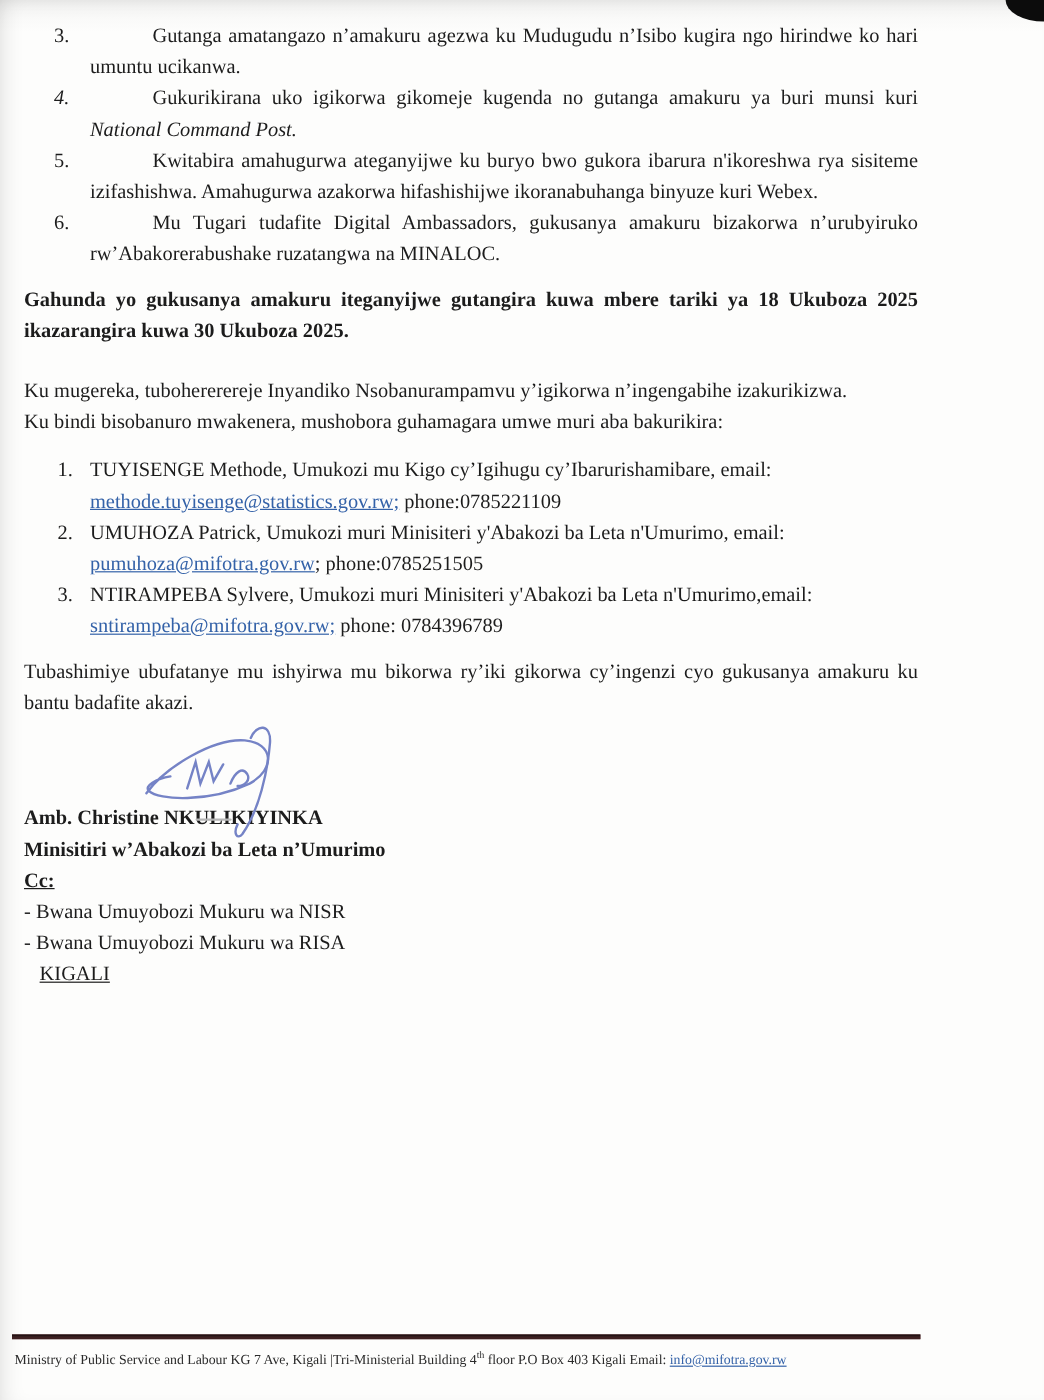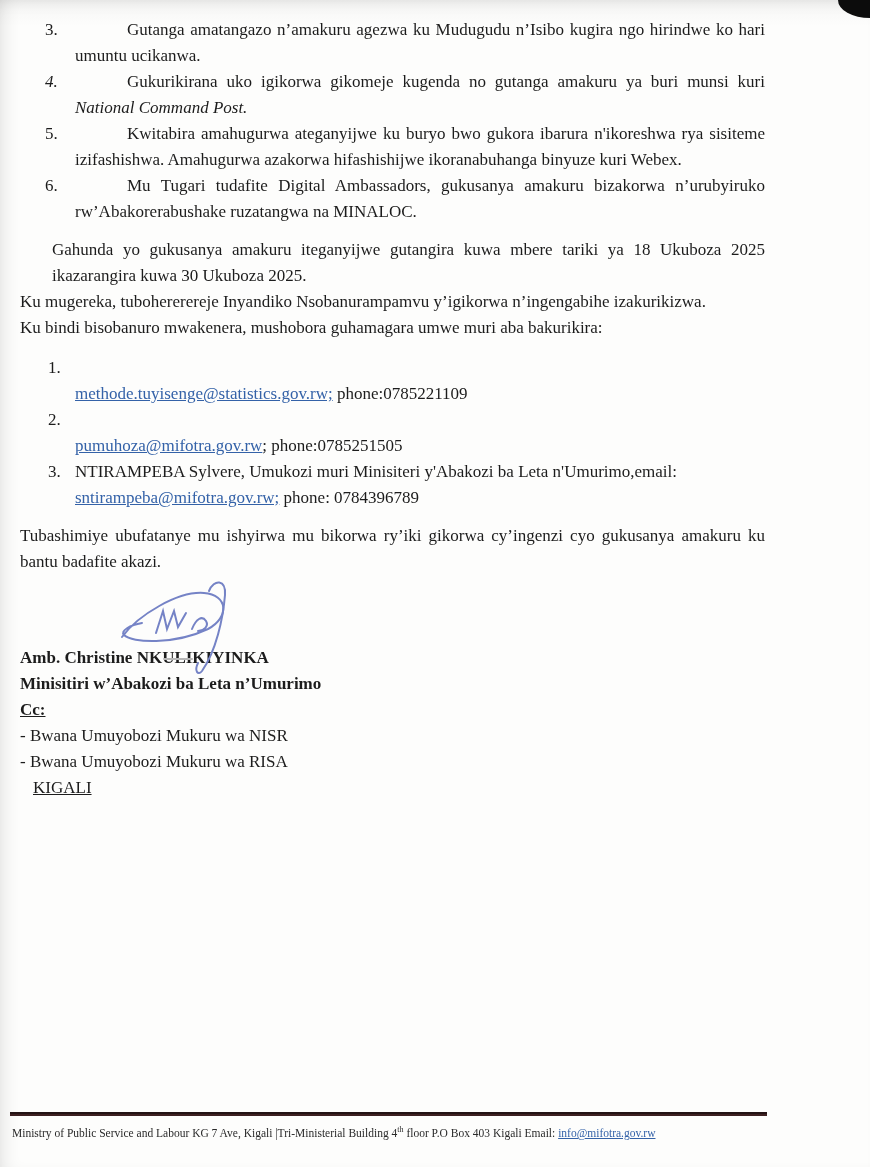--- a/index.html
+++ b/index.html
@@ -17,22 +17,22 @@
   .curl {
     position:absolute; top:0; right:0; width:32px; height:18px;
     background:#0c0c0c; border-bottom-left-radius:32px 18px;
   }
   .content { position:absolute; left:20px; top:17px; width:745px; }
 
   .nitem { position:relative; padding-left:55px; text-align:justify; text-indent:52px; }
   .nitem .marker { position:absolute; left:25px; top:0; text-indent:0; }
   .nitem .marker.it { font-style:italic; }
 
-  .bold-para { margin-top:12px; font-weight:normal; text-align:justify;margin-left:32px; }
-  .annex { margin-top:0; }
+  .bold-para { margin-top:12px; font-weight:bold; text-align:justify; }
+  .annex { margin-top:24px; }
   .clist { margin-top:14px; }
   .citem { position:relative; padding-left:55px; }
   .citem .marker { position:absolute; left:28px; top:0; }
   a.email { color:#3462a8; text-decoration:underline; text-decoration-color:#3462a8; cursor:pointer; }
   .closing { margin-top:12px; text-align:justify; }
 
   .sig-area { position:relative; height:70px; }
   .signature-svg { position:absolute; left:92px; top:-4px; }
   .digital {
     position:absolute; left:318px; top:-9px;
@@ -79,25 +79,25 @@
       </div>
     </div>
 
     <div class="bold-para">Gahunda yo gukusanya amakuru iteganyijwe gutangira kuwa mbere tariki ya 18 Ukuboza 2025 ikazarangira kuwa 30 Ukuboza 2025.</div>
 
     <div class="annex">Ku mugereka, tubohererereje Inyandiko Nsobanurampamvu y’igikorwa n’ingengabihe izakurikizwa.</div>
     <div>Ku bindi bisobanuro mwakenera, mushobora guhamagara umwe muri aba bakurikira:</div>
 
     <div class="clist">
       <div class="citem">
-        <span class="marker">1.</span><br>
+        <span class="marker">1.</span><span>TUYISENGE Methode, Umukozi mu Kigo cy’Igihugu cy’Ibarurishamibare, email:</span><br>
         <a class="email">methode.tuyisenge@statistics.gov.rw;</a><span> phone:0785221109</span>
       </div>
       <div class="citem">
-        <span class="marker">2.</span><br>
+        <span class="marker">2.</span><span>UMUHOZA Patrick, Umukozi muri Minisiteri y'Abakozi ba Leta n'Umurimo, email:</span><br>
         <a class="email">pumuhoza@mifotra.gov.rw</a><span>; phone:0785251505</span>
       </div>
       <div class="citem">
         <span class="marker">3.</span><span>NTIRAMPEBA Sylvere, Umukozi muri Minisiteri y'Abakozi ba Leta n'Umurimo,email:</span><br>
         <a class="email">sntirampeba@mifotra.gov.rw;</a><span> phone: 0784396789</span>
       </div>
     </div>
 
     <div class="closing">Tubashimiye ubufatanye mu ishyirwa mu bikorwa ry’iki gikorwa cy’ingenzi cyo gukusanya amakuru ku bantu badafite akazi.</div>
 

